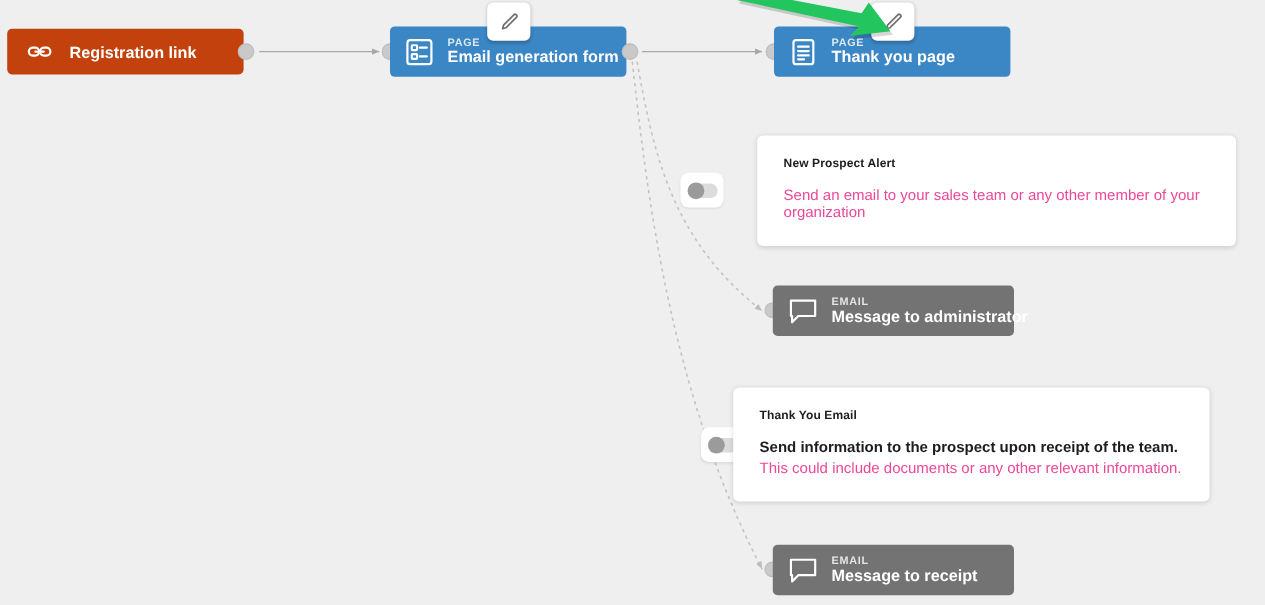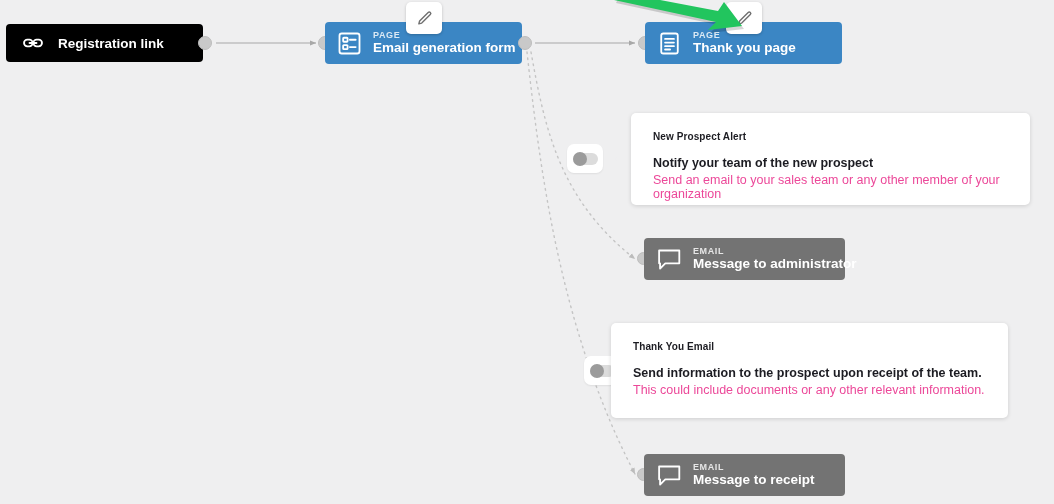--- a/index.html
+++ b/index.html
@@ -31,21 +31,21 @@
   }
   
   .node {
     position: absolute;
     border-radius: 4px;
     display: flex;
     align-items: center;
     box-sizing: border-box;
   }
   .node.green {
-    background: #000000;
+    background: #c2410c;
     color: #ffffff;
     text-align: center;
   }
   .node.blue {
     background: #3b86c4;
     color: #ffffff;
   }
   .node.lightblue {
     background: #737373;
     color: #ffffff;
@@ -268,21 +268,20 @@
   </div>
 
   <div class="toggle-wrap" style="left:567px; top:144px;">
     <span class="toggle">
       <span class="knob"></span>
     </span>
   </div>
   <div class="card-caret" style="left:615px; top:144px;"></div>
   <div class="info-card" style="left:631px; top:113px; width:399px; height:92px;">
     <div class="card-title">New Prospect Alert</div>
-    <div class="card-line-bold">Notify your team of the new prospect</div>
     <div class="card-line">Send an email to your sales team or any other member of your organization</div>
   </div>
 
   <div class="port small" style="left:637px; top:252px;"></div>
   <div class="node lightblue" style="left:644px; top:238px; width:201px; height:42px; padding-left:12px;">
     <span class="node-icon" style="margin-right:10px;">
       <svg width="27" height="25" viewBox="0 0 28 26" fill="none" stroke="#ffffff" stroke-width="1.9" stroke-linejoin="round">
         <path d="M3.2 3.6 H24.2 V17 H9.6 L4.2 22.4 V17 H3.2 Z"></path>
       </svg>
     </span>

